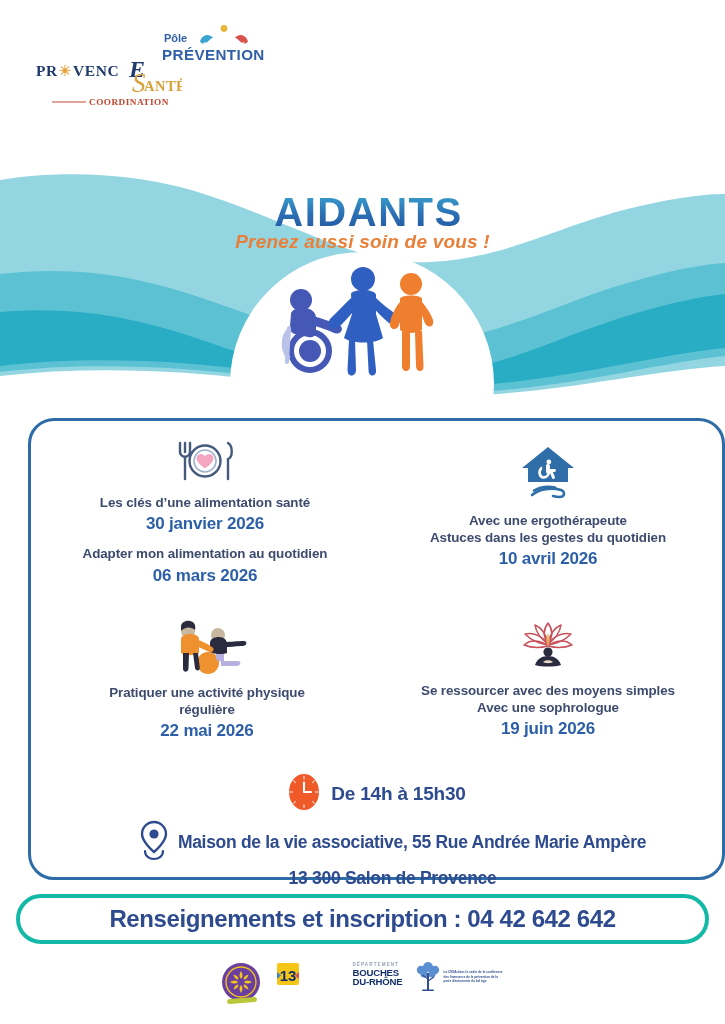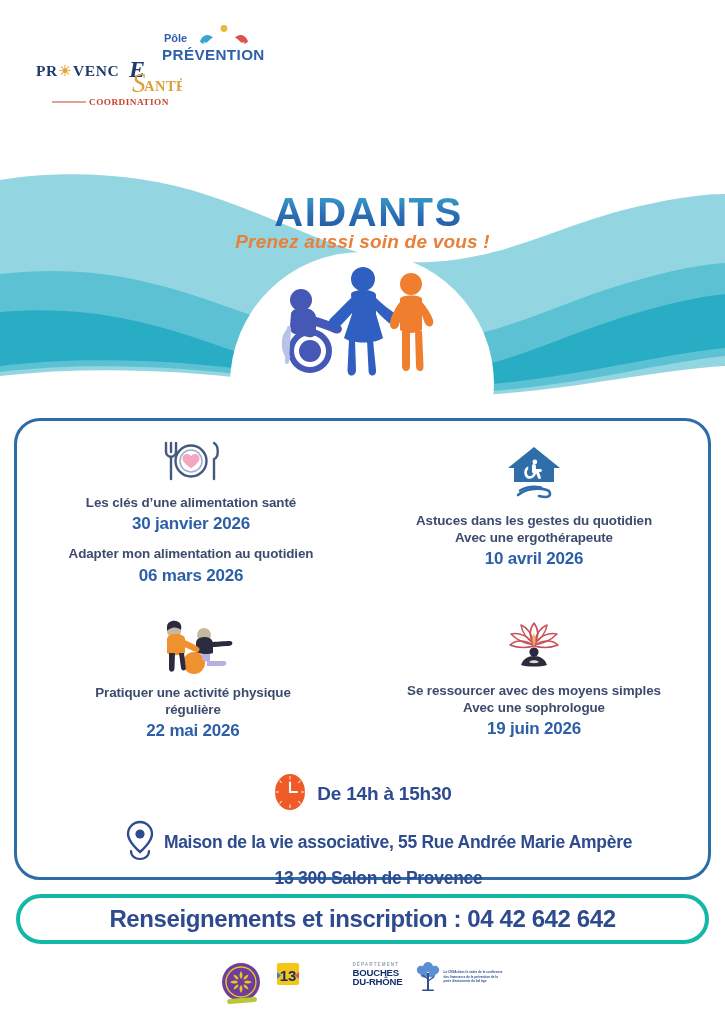--- a/index.html
+++ b/index.html
@@ -46,21 +46,21 @@
   }
   .aidants-sub{
     font-size:19px;font-style:italic;font-weight:700;color:#e8803a;
     letter-spacing:0.2px;line-height:1;
   }
   .figures{position:absolute;top:258px;left:0;width:725px;text-align:center;}
   .figures svg{display:inline-block;}
 
   
   .mainbox{
-    position:absolute;left:14px;top:418px;width:697px;height:462px;
+    position:absolute;left:28px;top:418px;width:697px;height:462px;
     border:3px solid #2e6ca8;border-radius:26px;box-sizing:border-box;
     background:transparent;
   }
   .grid{position:absolute;left:0;top:0;width:100%;}
   .cell{position:absolute;text-align:center;}
   .cell .icon{display:block;margin:0 auto 5px auto;}
   .ev-title{
     font-size:13.4px;font-weight:700;color:#3d4b6e;line-height:1.28;
     letter-spacing:-0.1px;white-space:nowrap;
   }
@@ -282,22 +282,22 @@
                        C8.9 19.2 6.1 21.6 3.2 21.6 C-0.6 21.6 -3 18.4 -3 14.6
                        C-3 11.5 -1.2 9 1.3 8 L1.3 11.4 C0.4 12.1 -0.1 13.2 -0.1 14.6
                        C-0.1 16.8 1.3 18.6 3.3 18.6 C5.2 18.6 6.6 17.1 6.9 15 L5.4 15 Z"></path>
             </g>
             <g fill="none" stroke="#2f6ea8" stroke-width="2.6" stroke-linecap="round">
               <path d="M17 52 C24 46 36 44 46 47 C49 48 50 51 48 53 C46 54.6 42 54 38 53"></path>
               <path d="M19 47.5 C25 44 33 43 40 44.5"></path>
             </g>
           </svg>
         </span>
+        <div class="ev-title">Avec une ergothérapeute</div>
         <div class="ev-title">Astuces dans les gestes du quotidien</div>
-        <div class="ev-title">Avec une ergothérapeute</div>
         <div class="ev-date">10 avril 2026</div>
       </div>
 
       <div class="cell c3">
         <span class="icon">
           <svg width="86" height="58" viewBox="0 0 86 58" aria-hidden="true">
 
             <circle cx="44" cy="46" r="11" fill="#f0912f"></circle>
 
             <path d="M52 30 C52 27 56 25 60 26 L60 44 C56 45 52 44 52 41 Z" fill="#b9aee0"></path>

